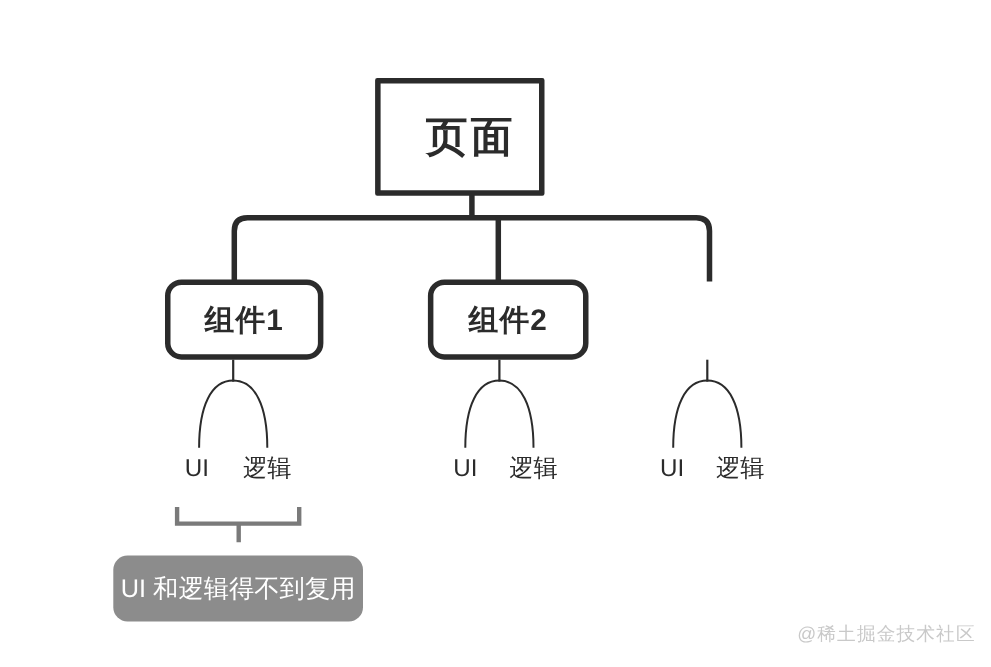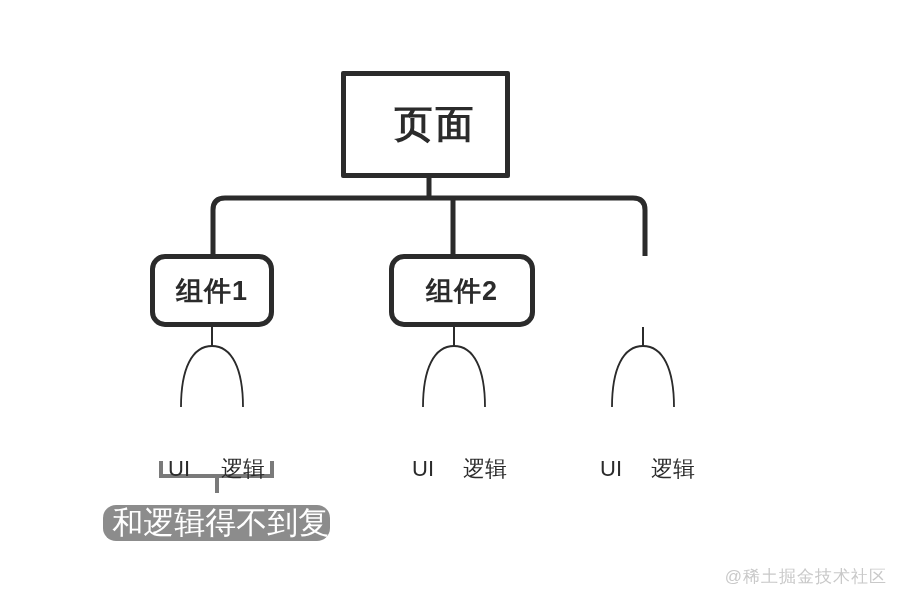--- a/index.html
+++ b/index.html
@@ -30,58 +30,57 @@
     background: #ffffff;
     display: flex;
     align-items: center;
     justify-content: center;
     color: #2b2b2b;
     font-weight: bold;
   }
   .root-box {
     left: 341px;
     top: 71px;
-    width: 169px;
+    width: 154px;
     height: 107px;
     font-size: 38px;
     letter-spacing: 3px;
     border-radius: 2px;
     padding-left: 20px;
   }
   .comp-box {
     top: 254px;
     height: 73px;
     font-size: 27px;
     letter-spacing: 1px;
     border-radius: 15px;
   }
-  .comp-1 { left: 150px; width: 124px; }
+  .comp-1 { left: 150px; width: 144px; }
   .comp-2 { left: 389px; width: 146px; }
   .comp-3 { left: 578px; width: 127px; }
   .leaf-label {
     position: absolute;
     top: 413px;
     transform: translateX(-50%);
     color: #2b2b2b;
     font-size: 22px;
     line-height: 26px;
     white-space: nowrap;
-    margin-top: 43px;
   }
   .annotation {
     position: absolute;
     left: 103px;
     top: 505px;
     width: 227px;
-    height: 36px;
+    height: 60px;
     box-sizing: border-box;
     background: #8c8c8c;
     border-radius: 13px;
     color: #ffffff;
-    font-size: 31px;
+    font-size: 23px;
     display: flex;
     align-items: center;
     justify-content: center;
     white-space: nowrap;
   }
   .watermark {
     position: absolute;
     right: 14px;
     top: 565px;
     color: #c9c9c9;

